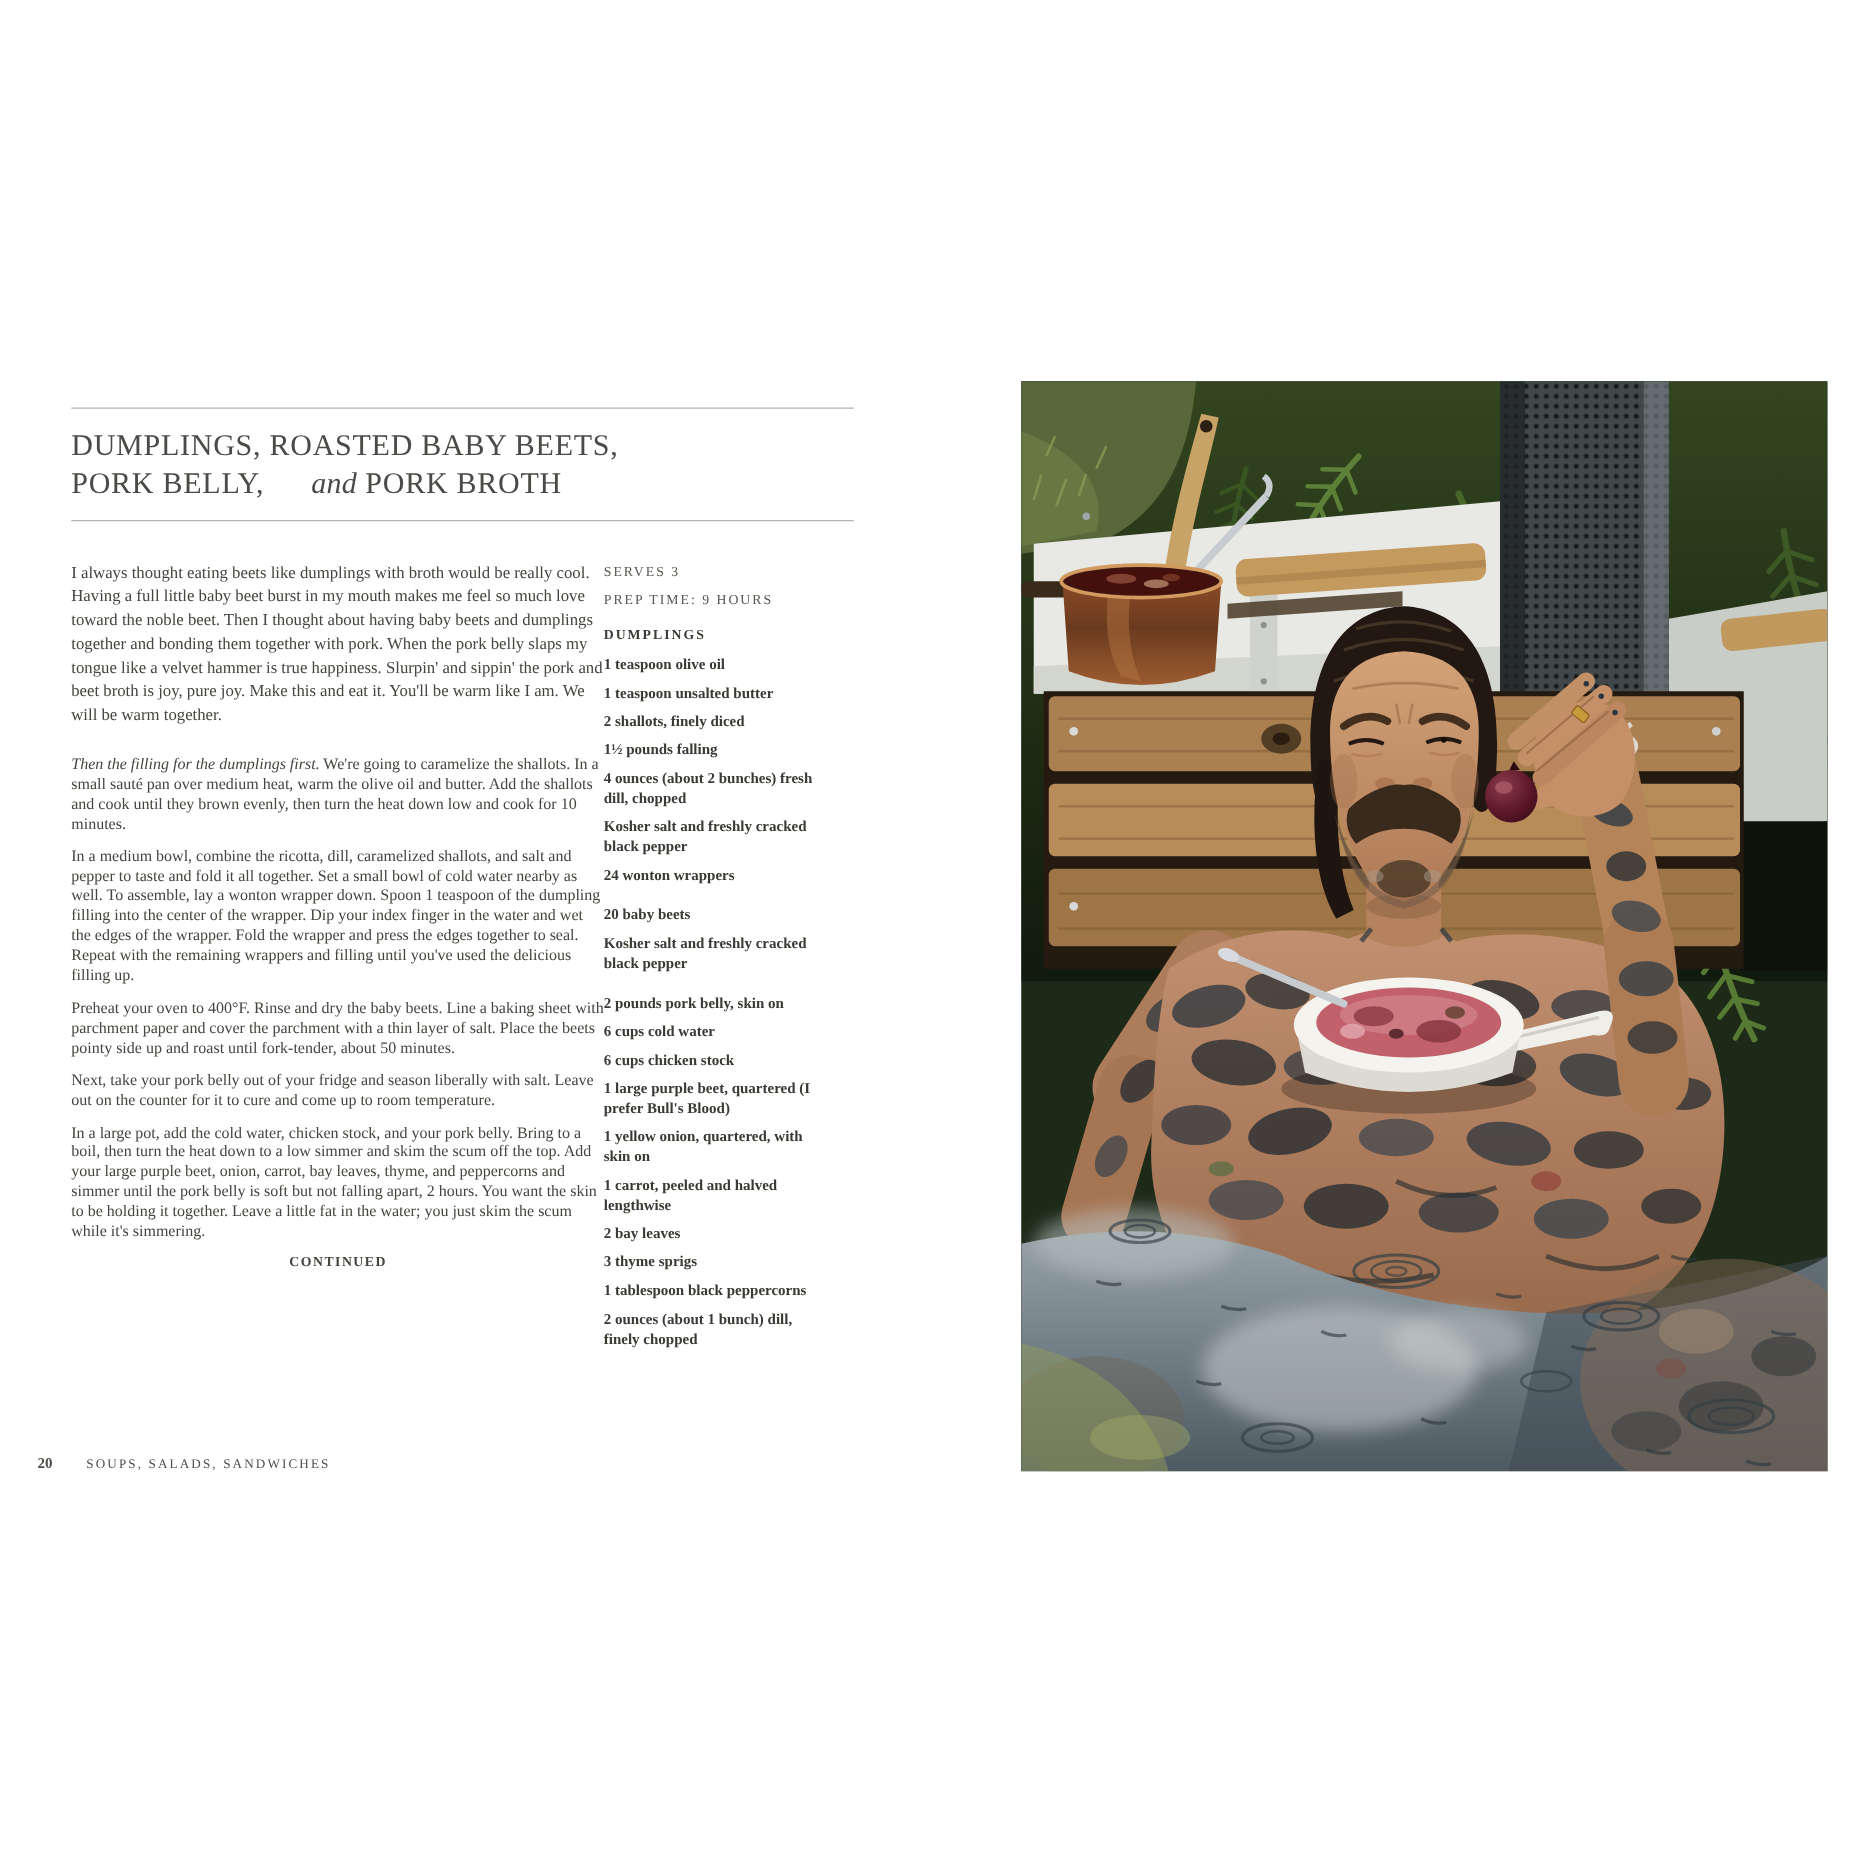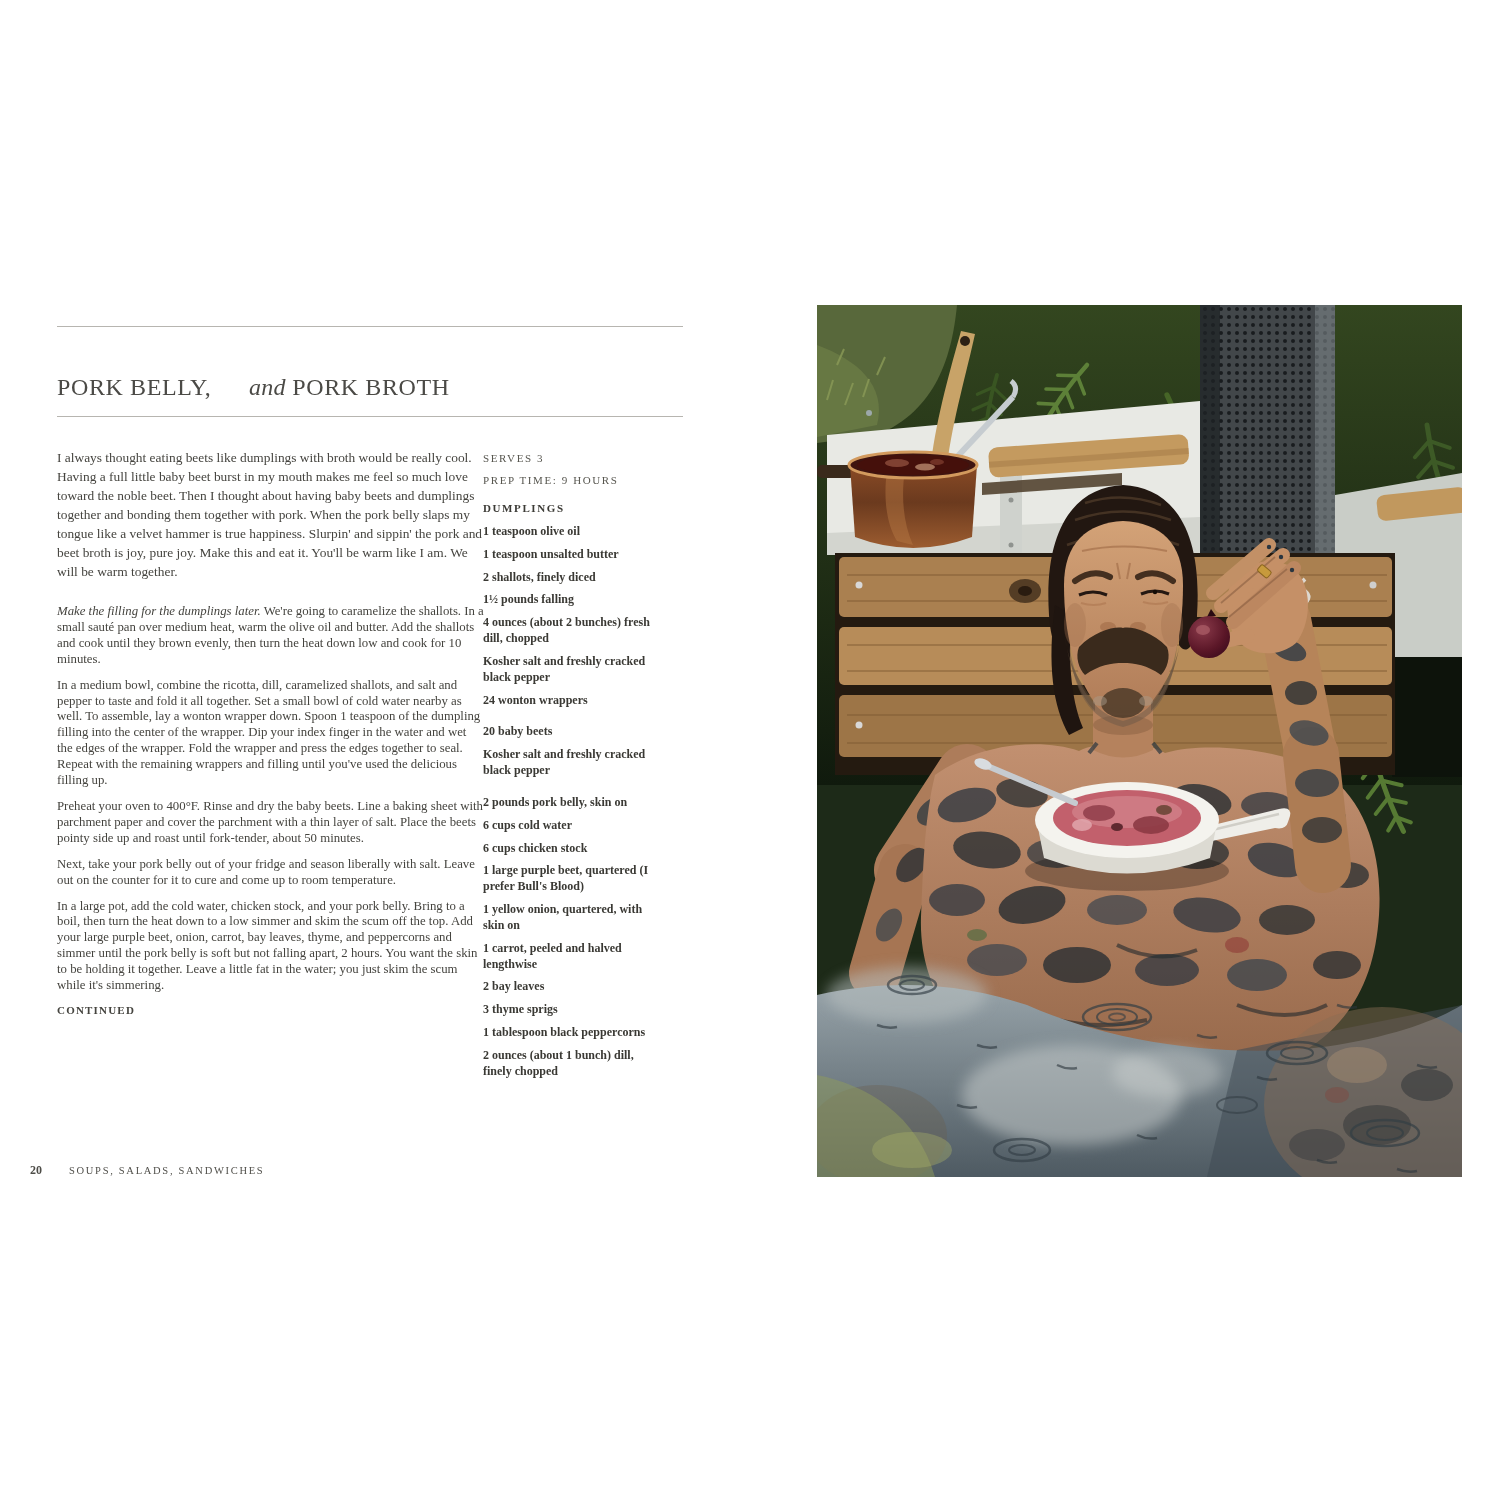--- a/index.html
+++ b/index.html
@@ -8,21 +8,21 @@
   .rule{height:1px;background:#b7b5b0;}
   
   .title-block{position:absolute;left:57px;top:326px;width:626px;}
   .title{font-size:24px;line-height:30px;letter-spacing:.6px;color:#4b4a46;margin:15px 0 14px 0;}
   .title em{font-style:italic;text-transform:none;letter-spacing:.2px;margin-left:31px;}
   
   .text-col{position:absolute;left:57px;top:448px;width:427px;}
   .intro{font-size:13.4px;line-height:19px;margin:0 0 23px 0;}
   .step{font-size:12.8px;line-height:15.9px;margin:0 0 10px 0;}
   .step .lead{font-style:italic;}
-  .continued{font-size:11px;letter-spacing:1.2px;font-weight:600;margin-top:6px;color:#45443f;}
+  .continued{font-size:11px;letter-spacing:1.2px;font-weight:600;margin-top:6px;color:#45443f;text-align:center;}
   
   .mid-col{position:absolute;left:483px;top:452px;width:190px;}
   .meta-line{font-size:11px;letter-spacing:1.6px;color:#57564f;margin:0 0 10px 0;}
   .ing-head{font-size:11px;letter-spacing:1.6px;font-weight:700;color:#3c3b36;margin:16px 0 10px 0;}
   .ing{font-size:12px;line-height:1.32;font-weight:600;color:#3a3934;margin:0 16px 7px 0;}
   .group-gap{margin-top:16px;}
   
   .footer{position:absolute;left:30px;top:1163px;display:flex;align-items:baseline;}
   .footer .num{font-size:12px;font-weight:700;color:#4e4d48;}
   .footer .label{font-size:10.5px;letter-spacing:1.7px;color:#504f4a;margin-left:27px;}
@@ -30,27 +30,27 @@
   .photo{position:absolute;left:817px;top:305px;width:645px;height:872px;overflow:hidden;background:#1d2a18;}
   .photo svg{display:block;}
 </style>
 </head>
 <body>
 
 <div class="page">
 
   <div class="title-block">
     <div class="rule"></div>
-    <div class="title"><br><span>PORK BELLY, </span><em>and</em><span> PORK BROTH</span></div>
+    <div class="title"><span>DUMPLINGS, ROASTED BABY BEETS,</span><br><span>PORK BELLY, </span><em>and</em><span> PORK BROTH</span></div>
     <div class="rule"></div>
   </div>
 
   <div class="text-col">
     <p class="intro">I always thought eating beets like dumplings with broth would be really cool. Having a full little baby beet burst in my mouth makes me feel so much love toward the noble beet. Then I thought about having baby beets and dumplings together and bonding them together with pork. When the pork belly slaps my tongue like a velvet hammer is true happiness. Slurpin' and sippin' the pork and beet broth is joy, pure joy. Make this and eat it. You'll be warm like I am. We will be warm together.</p>
-    <p class="step"><span class="lead">Make the filling for the dumplings later.</span><span> We're going to caramelize the shallots. In a small sauté pan over medium heat, warm the olive oil and butter. Add the shallots and cook until they brown evenly, then turn the heat down low and cook for 10 minutes.</span></p>
+    <p class="step"><span class="lead">Then the filling for the dumplings first.</span><span> We're going to caramelize the shallots. In a small sauté pan over medium heat, warm the olive oil and butter. Add the shallots and cook until they brown evenly, then turn the heat down low and cook for 10 minutes.</span></p>
     <p class="step">In a medium bowl, combine the ricotta, dill, caramelized shallots, and salt and pepper to taste and fold it all together. Set a small bowl of cold water nearby as well. To assemble, lay a wonton wrapper down. Spoon 1 teaspoon of the dumpling filling into the center of the wrapper. Dip your index finger in the water and wet the edges of the wrapper. Fold the wrapper and press the edges together to seal. Repeat with the remaining wrappers and filling until you've used the delicious filling up.</p>
     <p class="step">Preheat your oven to 400°F. Rinse and dry the baby beets. Line a baking sheet with parchment paper and cover the parchment with a thin layer of salt. Place the beets pointy side up and roast until fork-tender, about 50 minutes.</p>
     <p class="step">Next, take your pork belly out of your fridge and season liberally with salt. Leave out on the counter for it to cure and come up to room temperature.</p>
     <p class="step">In a large pot, add the cold water, chicken stock, and your pork belly. Bring to a boil, then turn the heat down to a low simmer and skim the scum off the top. Add your large purple beet, onion, carrot, bay leaves, thyme, and peppercorns and simmer until the pork belly is soft but not falling apart, 2 hours. You want the skin to be holding it together. Leave a little fat in the water; you just skim the scum while it's simmering.</p>
     <div class="continued">CONTINUED</div>
   </div>
 
   <div class="mid-col">
     <div class="meta-line">SERVES 3</div>
     <div class="meta-line">PREP TIME: 9 HOURS</div>

